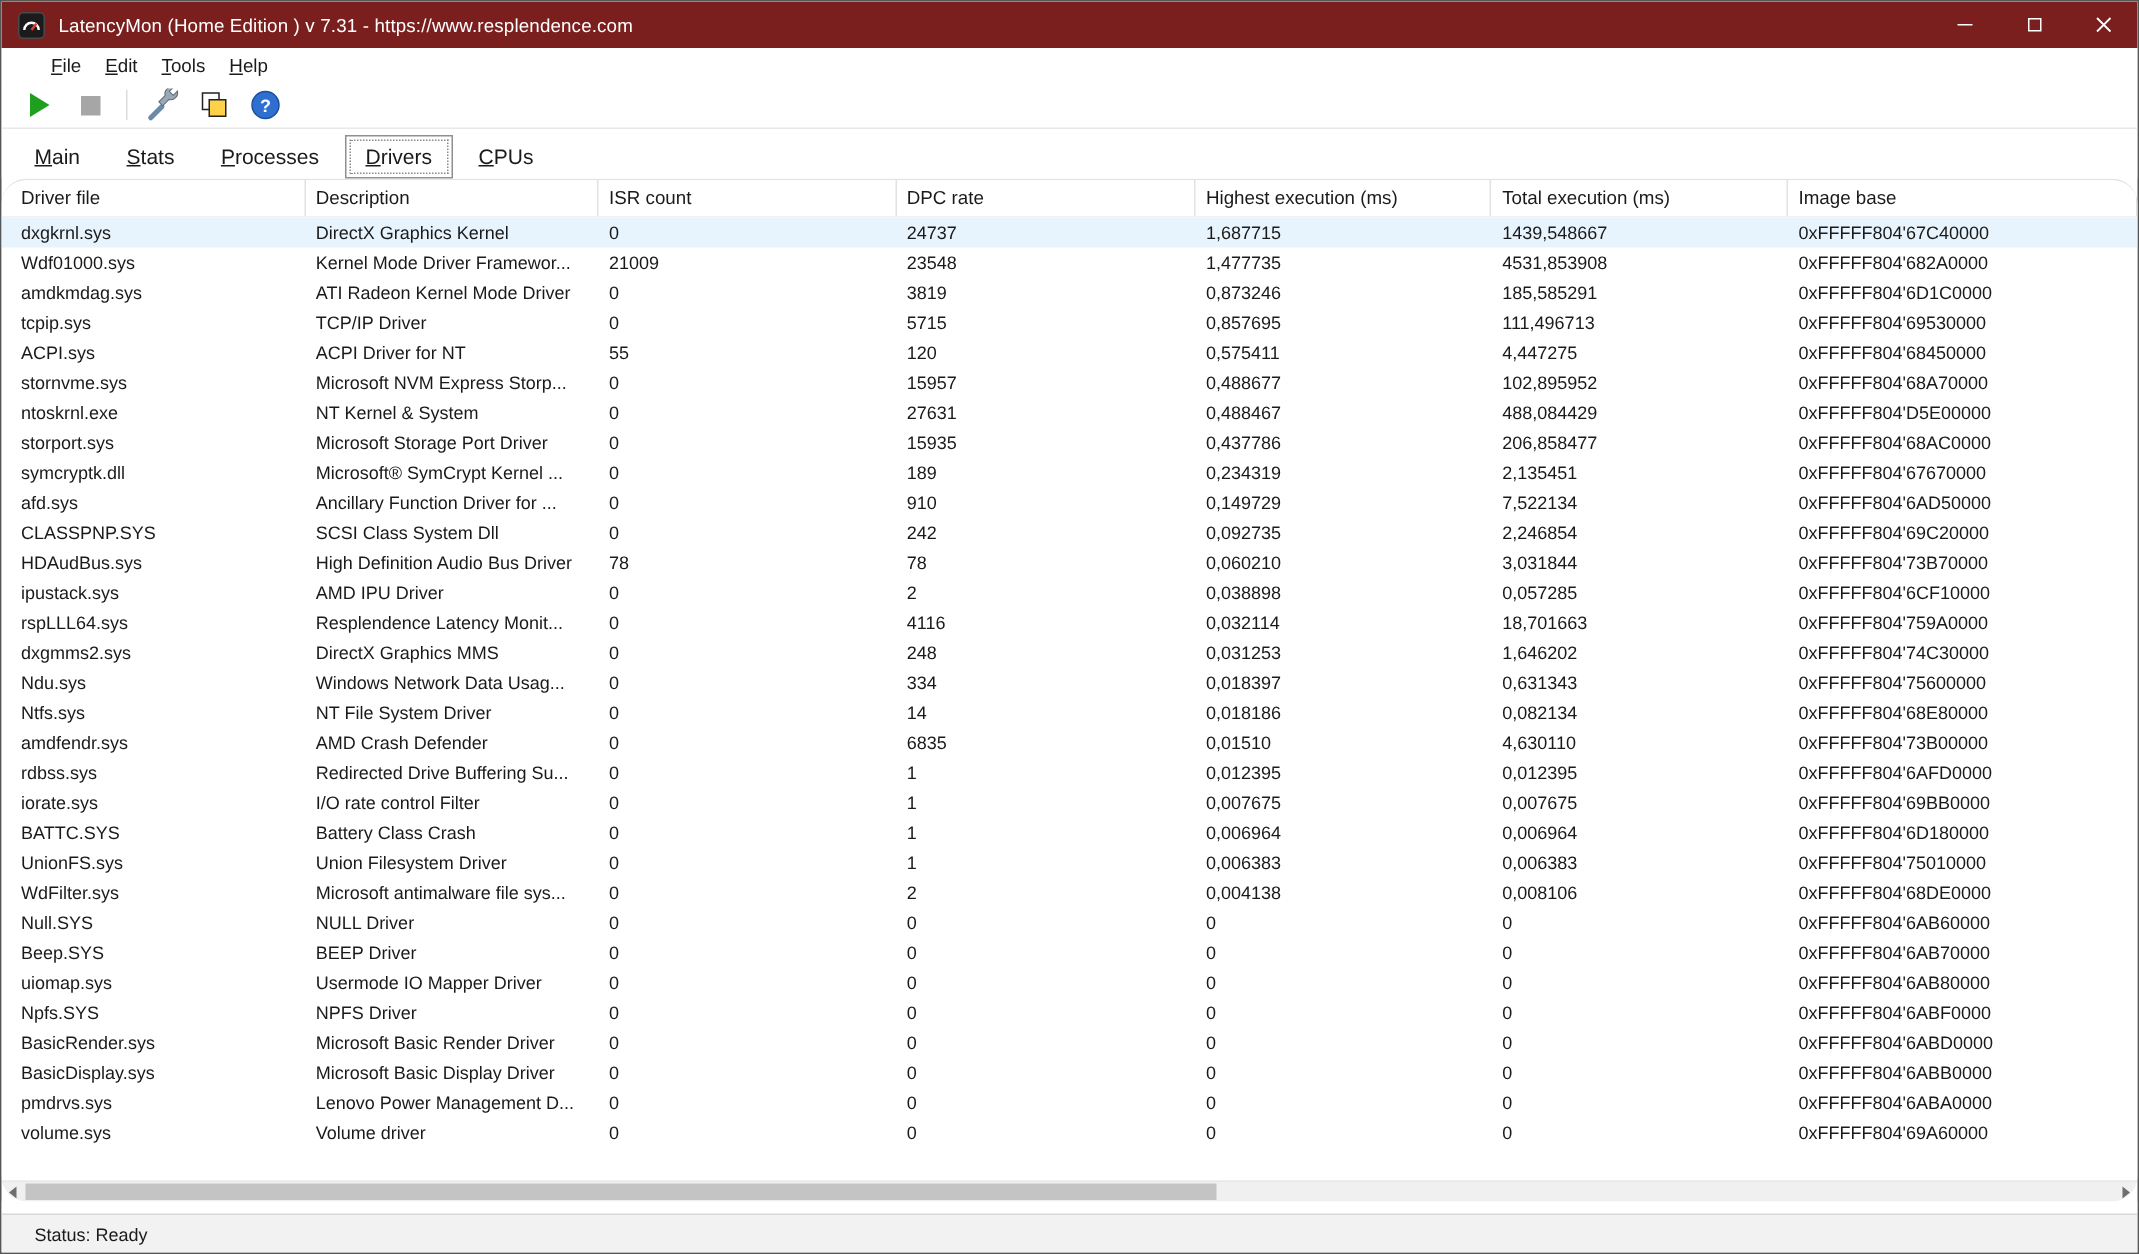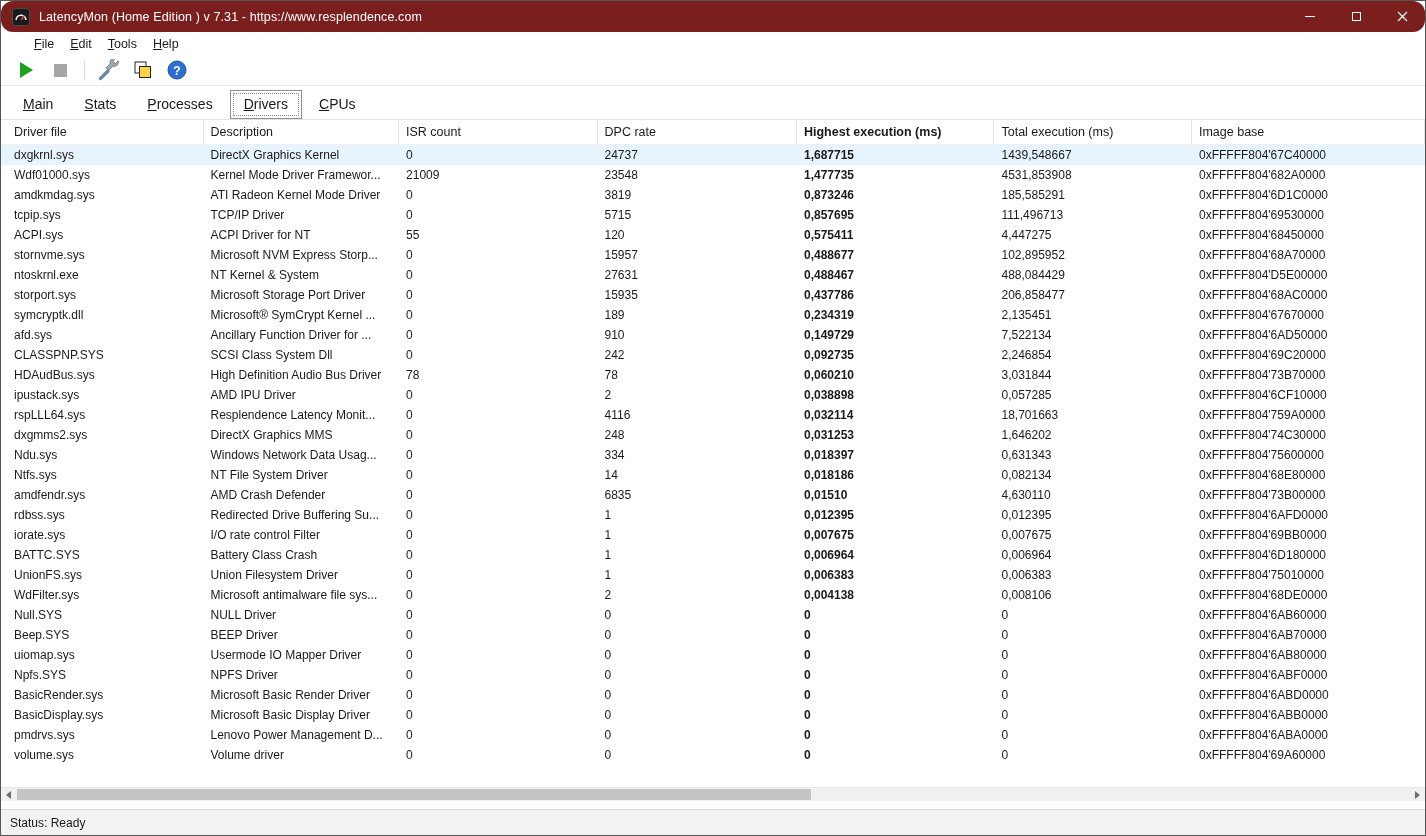--- a/index.html
+++ b/index.html
@@ -3,21 +3,21 @@
 <meta charset="utf-8">
 <style>
   * { margin:0; padding:0; box-sizing:border-box; }
   html, body { width:1426px; height:836px; overflow:hidden; }
   body { font-family:"Liberation Sans", "DejaVu Sans", sans-serif; font-size:13px; color:#1a1a1a; background:#888; }
 
   .window { width:1426px; height:836px; display:flex; flex-direction:column; background:#fff;
             border:1px solid #565656; overflow:hidden; }
 
   
-  .titlebar { flex:0 0 31px; background:var(--titlebar,#7a1e1e); display:flex; align-items:center; color:#fff;border-radius:12px; }
+  .titlebar { flex:0 0 31px; background:var(--titlebar,#7a1e1e); display:flex; align-items:center; color:#fff; }
   .app-icon { width:18px; height:18px; margin:0 9px 0 11px; display:flex; }
   .title-text { font-size:12.5px; flex:1; white-space:nowrap; overflow:hidden; letter-spacing:0.1px; }
   .win-controls { display:flex; height:100%; }
   .win-btn { width:46px; height:100%; display:flex; align-items:center; justify-content:center; cursor:default; }
   .min-glyph { width:10px; height:1px; background:#fff; display:block; }
   .max-glyph { width:9px; height:9px; border:1px solid #fff; display:block; }
 
   
   .menubar { flex:0 0 23px; display:flex; align-items:center; background:#fff; padding-left:25px; font-size:12.5px; }
   .menu-item { padding:3px 8px; }
@@ -32,48 +32,48 @@
   .stop-glyph { width:13px; height:13px; background:#a6a6a6; display:block; }
   .tool-sep { width:1px; height:20px; background:#dcdcdc; margin:0 3px; }
 
   
   .tabbar { flex:0 0 31px; display:flex; align-items:center; padding:4px 0 0 8px; background:#fff; font-size:14px; }
   .tab { padding:5px 13px 6px; margin-right:3px; border:1px solid transparent; }
   .tab.selected { border:1px solid #8f8f8f; outline:1px dotted #8a8a8a; outline-offset:-4px; }
 
   
   .content { flex:1; display:flex; flex-direction:column; border-top:1px solid #e2e2e2;
-             overflow:hidden; background:#fff; }
+             overflow:hidden; background:#fff;border-radius:17px; }
   .thead { flex:0 0 25px; display:flex; font-size:12.5px; border-bottom:1px solid #f0f0f0; }
   .hcell { height:100%; display:flex; align-items:center; border-right:1px solid #e2e2e2;
            padding-left:7px; white-space:nowrap; overflow:hidden; }
   .tbody { flex:1; overflow:hidden; }
   .trow { display:flex; height:20px; align-items:center; font-size:12px; }
   .trow.selected { background:var(--selection,#e8f4fd); }
   .tcell { height:100%; display:flex; align-items:center; padding-left:7px; white-space:nowrap; overflow:hidden; }
   .col0 { width:205px; padding-left:13px; }
   .col1 { width:198px; }
   .col2 { width:201px; }
   .col3 { width:202px; }
-  .col4 { width:200px;font-weight:bold; }
+  .col4 { width:200px; }
   .col5 { width:200px; }
   .col6 { width:236px; }
 
   
   .hscroll { flex:0 0 14px; background:#f0f0f0; position:relative; border-top:1px solid #e8e8e8; }
   .scroll-btn { position:absolute; top:0; width:15px; height:100%; display:flex; align-items:center; justify-content:center; }
   .scroll-btn.left { left:0; } .scroll-btn.right { right:0; }
   .arr-left { width:0; height:0; border-top:4px solid transparent; border-bottom:4px solid transparent; border-right:5px solid #6e6e6e; display:block; }
   .arr-right { width:0; height:0; border-top:4px solid transparent; border-bottom:4px solid transparent; border-left:5px solid #6e6e6e; display:block; }
   .scroll-thumb { position:absolute; left:16px; width:794px; top:1px; bottom:1px; background:#c4c4c4; }
 
   
   .gap { flex:0 0 8px; background:#fff; }
   .statusbar { flex:0 0 26px; background:#f2f2f2; border-top:1px solid #d9d9d9;
-               display:flex; align-items:center; padding-left:9px; font-size:12px; }
+               display:flex; align-items:center; padding-left:22px; font-size:12px; }
 </style>
 </head>
 <body>
 
 <div class="window">
 
   <div class="titlebar">
     <span class="app-icon">
       <svg width="18" height="18" viewBox="0 0 18 18">
         <rect x="0.5" y="0.5" width="17" height="17" rx="3" fill="#1b1b1b" stroke="#4a4a4a"></rect>

